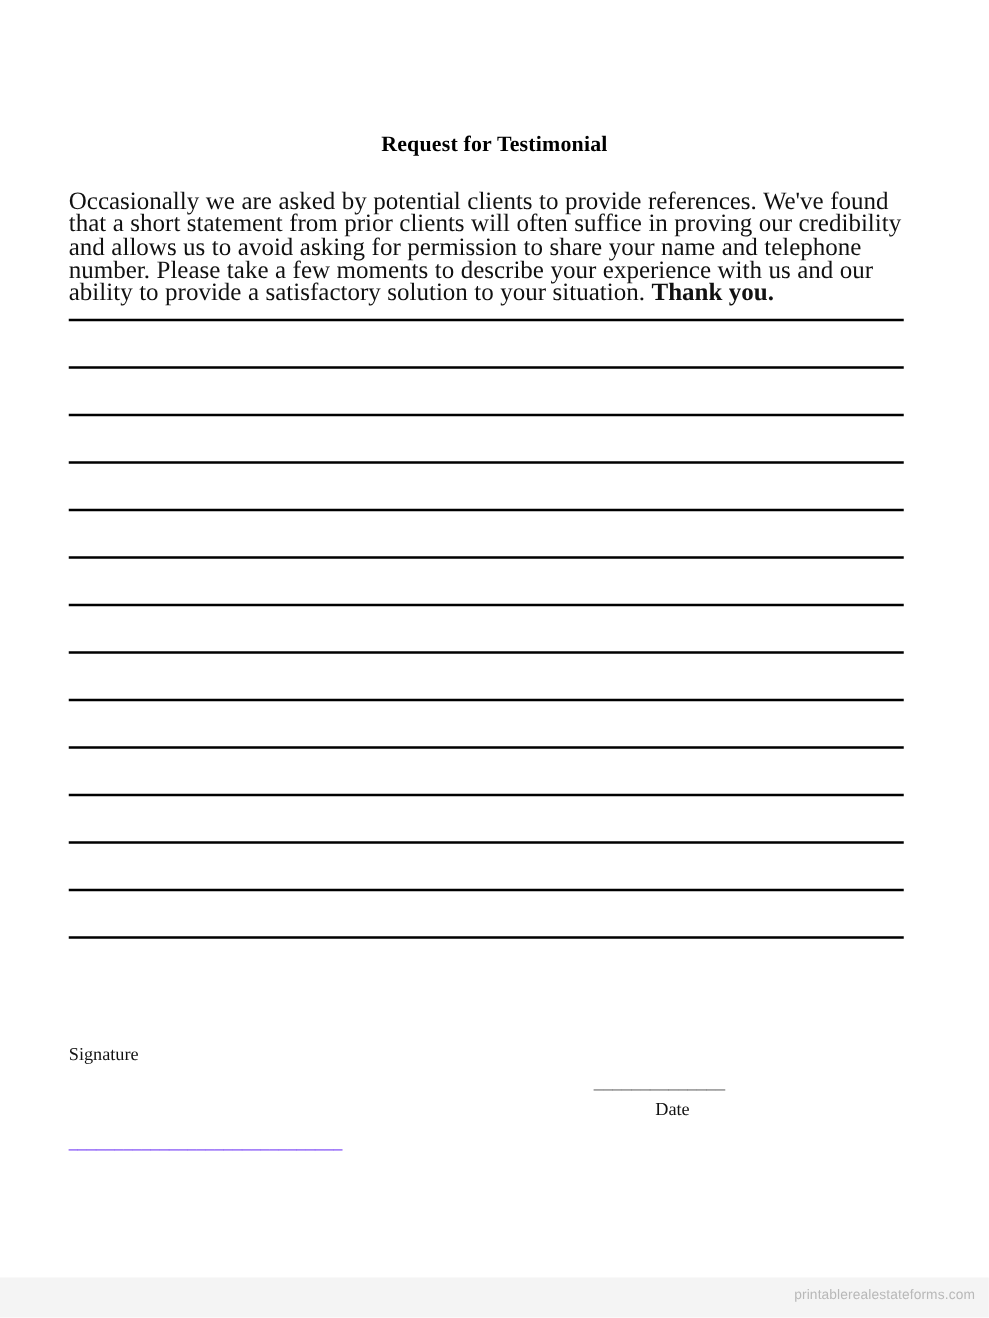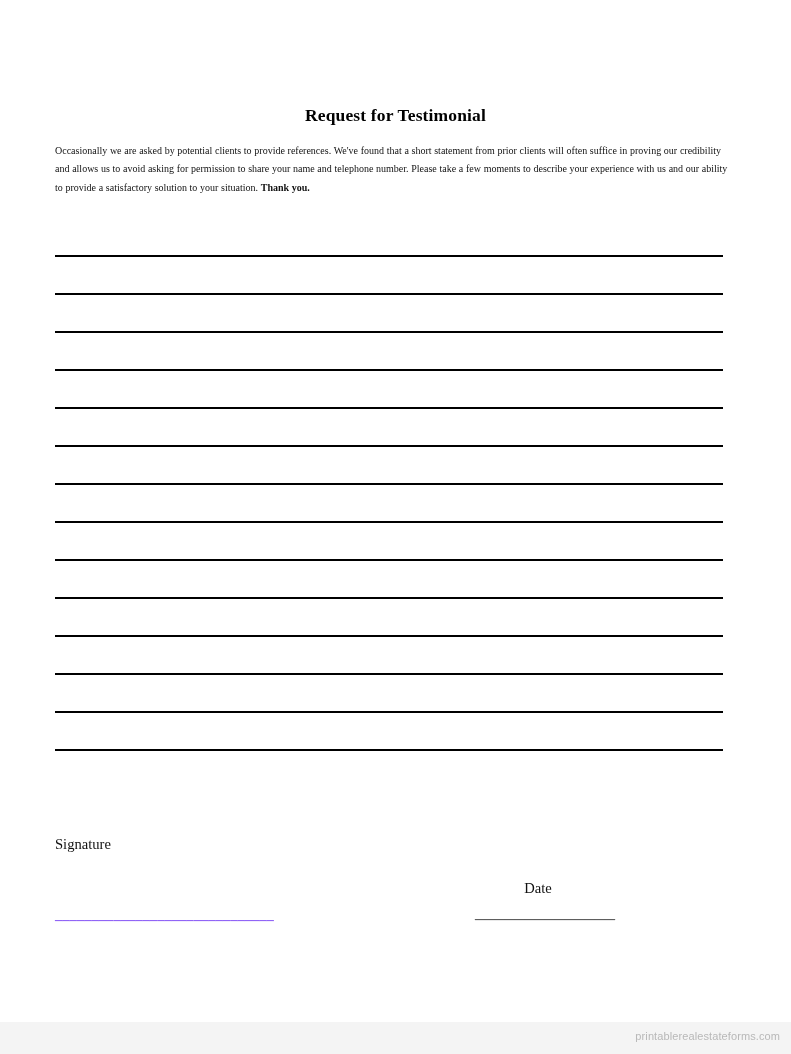--- a/index.html
+++ b/index.html
@@ -40,21 +40,21 @@
     letter-spacing: 0.15px;
     color: #000000;
   }
 
   
   .intro-paragraph {
     position: absolute;
     left: 55px;
     top: 132px;
     width: 682px;
-    font-size: 10px;
+    font-size: 20px;
     line-height: 18.3px;
     color: #111111;
     text-align: left;
     word-spacing: 0.2px;
   }
   .intro-paragraph .bold-thanks {
     font-weight: bold;
   }
 
   
@@ -97,25 +97,24 @@
     letter-spacing: 0px;
     color: #8b5cf6;
     white-space: nowrap;
     line-height: 14px;
     font-weight: bold;
   }
   .date-underscores {
     position: absolute;
     top: 859px;
     left: 475px;
-    font-size: 20px;
+    font-size: 15px;
     color: #555555;
     white-space: nowrap;
     line-height: 14px;
-    margin-top: 44px;
   }
   .sig-label {
     position: absolute;
     top: 836px;
     left: 55px;
     font-size: 14.6px;
     color: #111111;
   }
   .date-label {
     position: absolute;

